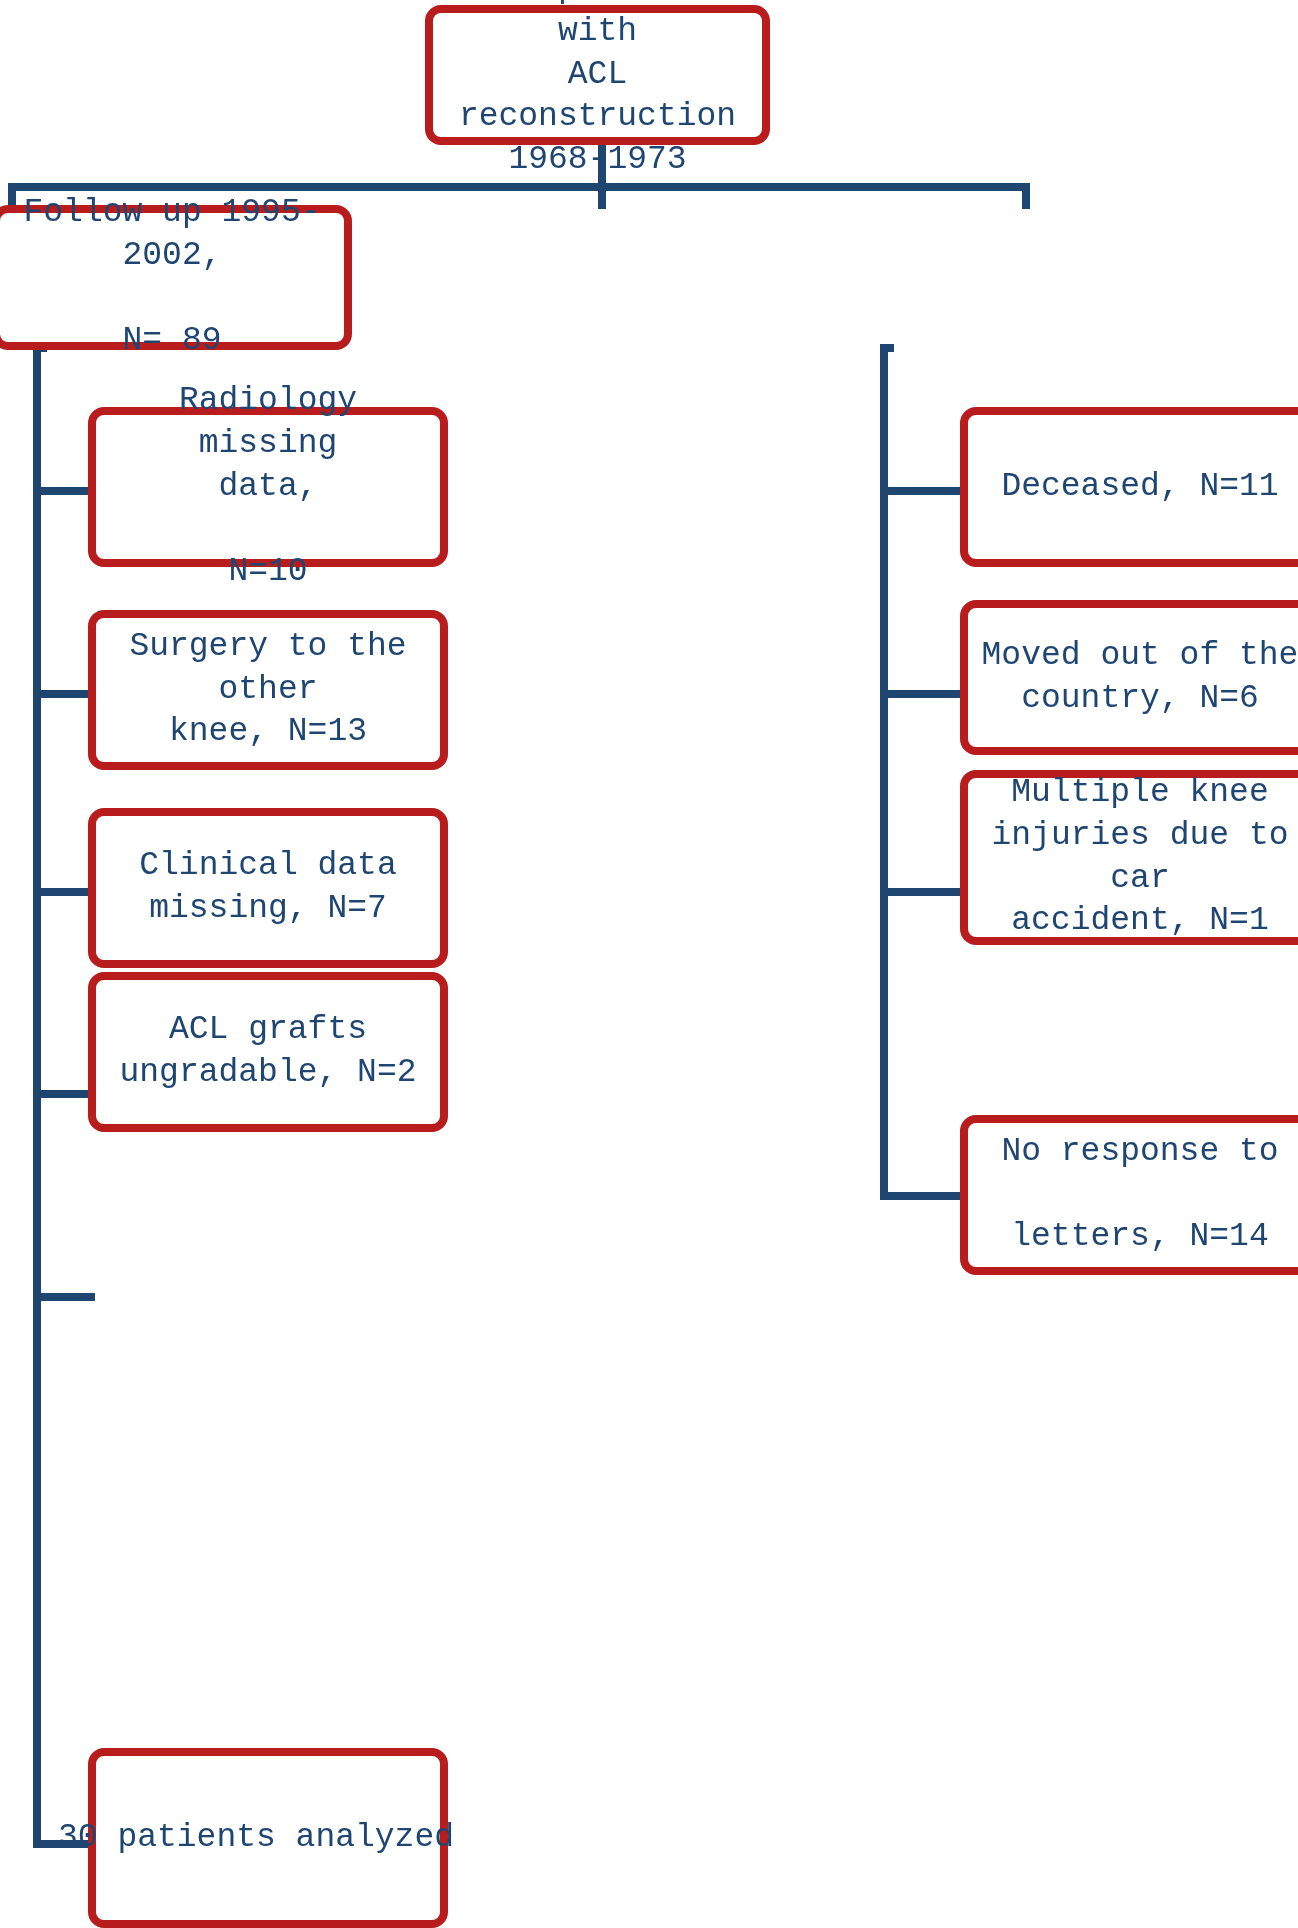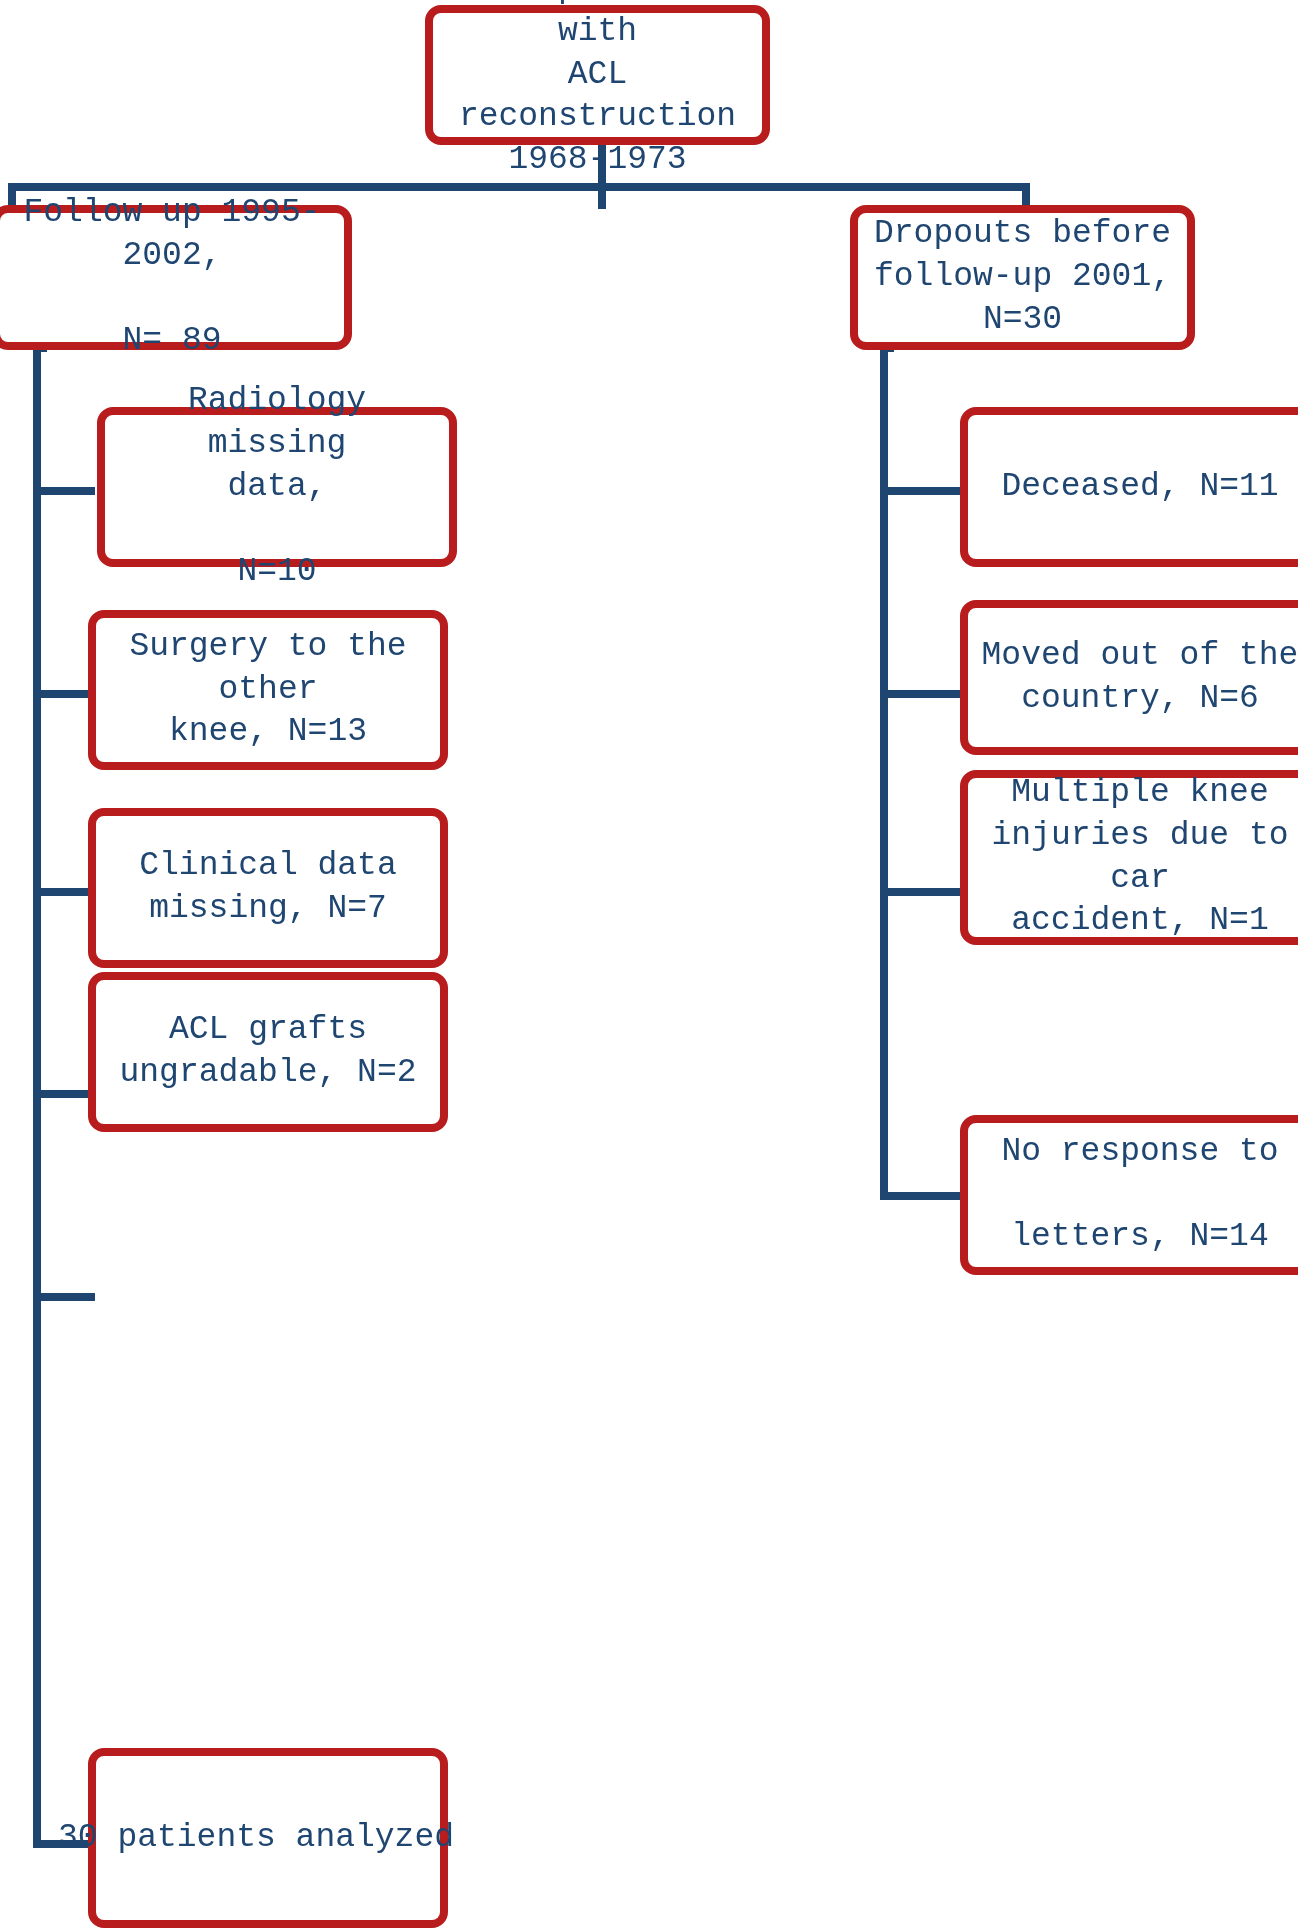--- a/index.html
+++ b/index.html
@@ -84,27 +84,22 @@
   </div>
 
   <div class="box" style="left:-8px; top:205px; width:360px; height:145px;">
     <span class="txt">Follow up 1995-
 2002,
 
 N= 89</span>
   </div>
 
 
-  <div class="box" style="left:850px; top:205px; width:345px; height:145px;">
-    <span class="txt">Dropouts before
-follow-up 2001,
-N=30</span>
-  </div>
 
-  <div class="box" style="left:88px; top:407px; width:360px; height:160px;margin-left:9px;">
+  <div class="box" style="left:88px; top:407px; width:360px; height:160px;">
     <span class="txt">Radiology missing
 data,
 
 N=10</span>
   </div>
 
   <div class="box" style="left:88px; top:610px; width:360px; height:160px;">
     <span class="txt">Surgery to the other
 knee, N=13</span>
   </div>

